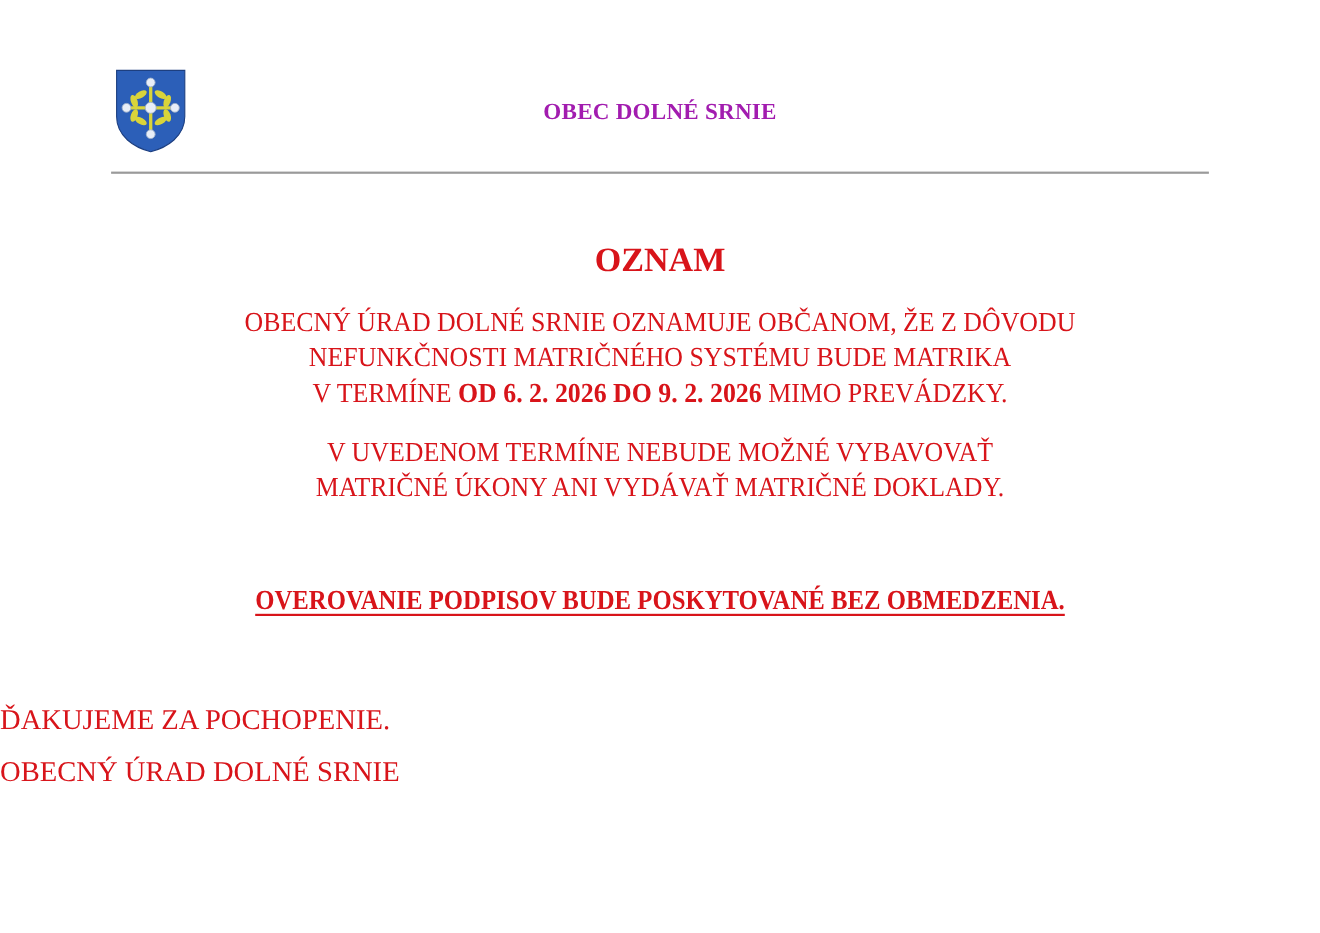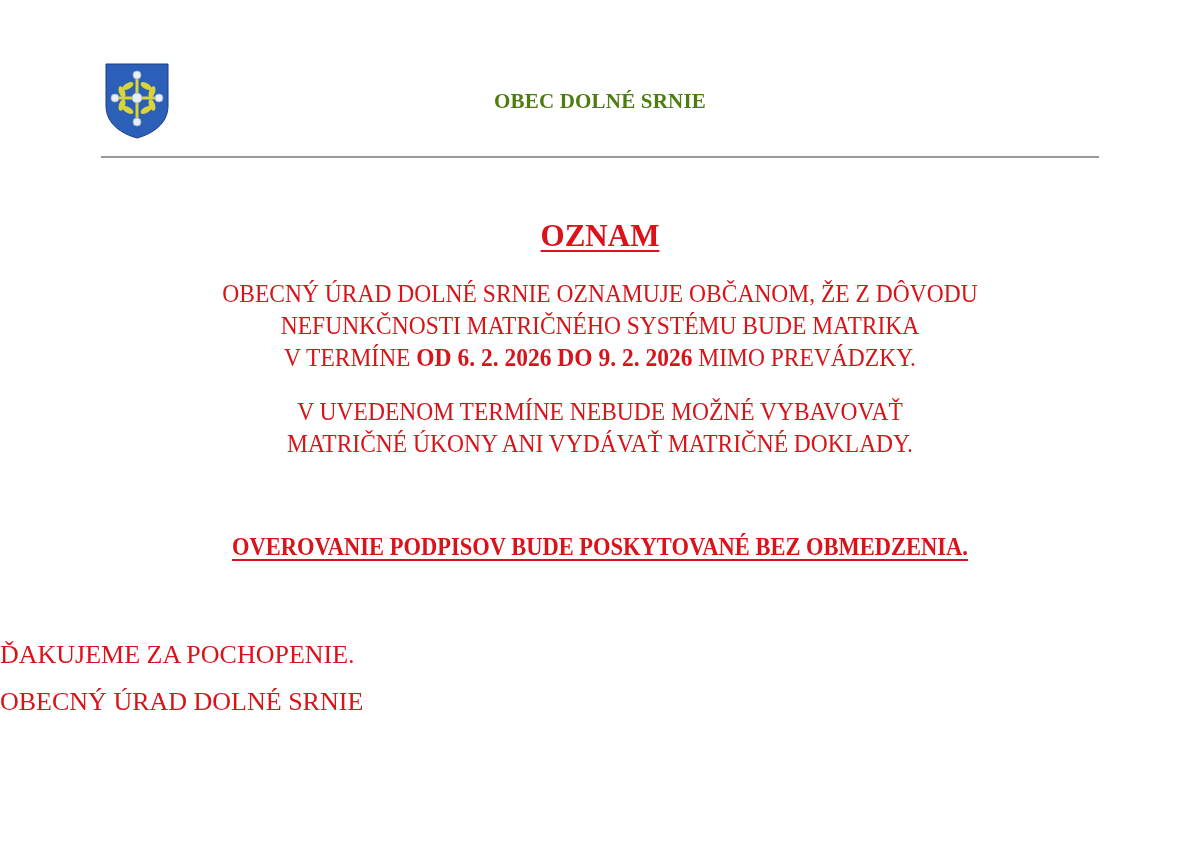--- a/index.html
+++ b/index.html
@@ -1,21 +1,21 @@
 <!DOCTYPE html>
 <html><head>
   <meta charset="utf-8">
   <style>
     html, body { margin: 0; padding: 0; background: #ffffff; }
     body { width: 1200px; height: 848px; position: relative; overflow: hidden; font-family: "Liberation Serif", serif; }
     .crest { position: absolute; left: 104px; top: 62px; width: 66px; height: 78px; }
-    .org-name { position: absolute; left: 0; width: 1200px; top: 89px; text-align: center; font-weight: bold; font-size: 21px; color: #4d7c0f; letter-spacing: 0.2px; }
+    .org-name { position: absolute; left: 0; width: 1200px; top: 89px; text-align: center; font-weight: bold; font-size: 21px; color: #a21caf; letter-spacing: 0.2px; }
     .rule { position: absolute; left: 101px; width: 998px; top: 156px; height: 0; border-top: 2px solid #9a9a9a; }
     .red { color: #d8141a; }
-    .title { position: absolute; left: 0; width: 1200px; top: 218px; text-align: center; font-weight: bold; font-size: 31px; text-decoration: underline; text-decoration-thickness: 2px; text-underline-offset: 4px; }
+    .title { position: absolute; left: 0; width: 1200px; top: 218px; text-align: center; font-weight: bold; font-size: 31px; text-decoration-thickness: 2px; text-underline-offset: 4px; }
     .para { position: absolute; left: 0; width: 1200px; text-align: center; font-size: 25px; line-height: 32px; transform: scaleX(0.94); transform-origin: center; }
     .p1 { top: 278px; }
     .p2 { top: 396px; }
     .bold { font-weight: bold; }
     .notice { position: absolute; left: 0; width: 1200px; top: 533px; text-align: center; font-weight: bold; font-size: 25px; text-decoration: underline; text-decoration-thickness: 2px; text-underline-offset: 4px; transform: scaleX(0.9); transform-origin: center; }
     .thanks { position: absolute; left: 0; width: 1200px; top: 640px; text-align: left; font-size: 26px; }
     .sign { position: absolute; left: 0; width: 1200px; top: 687px; text-align: left; font-size: 26px; }
   </style>
 </head>
 <body>

